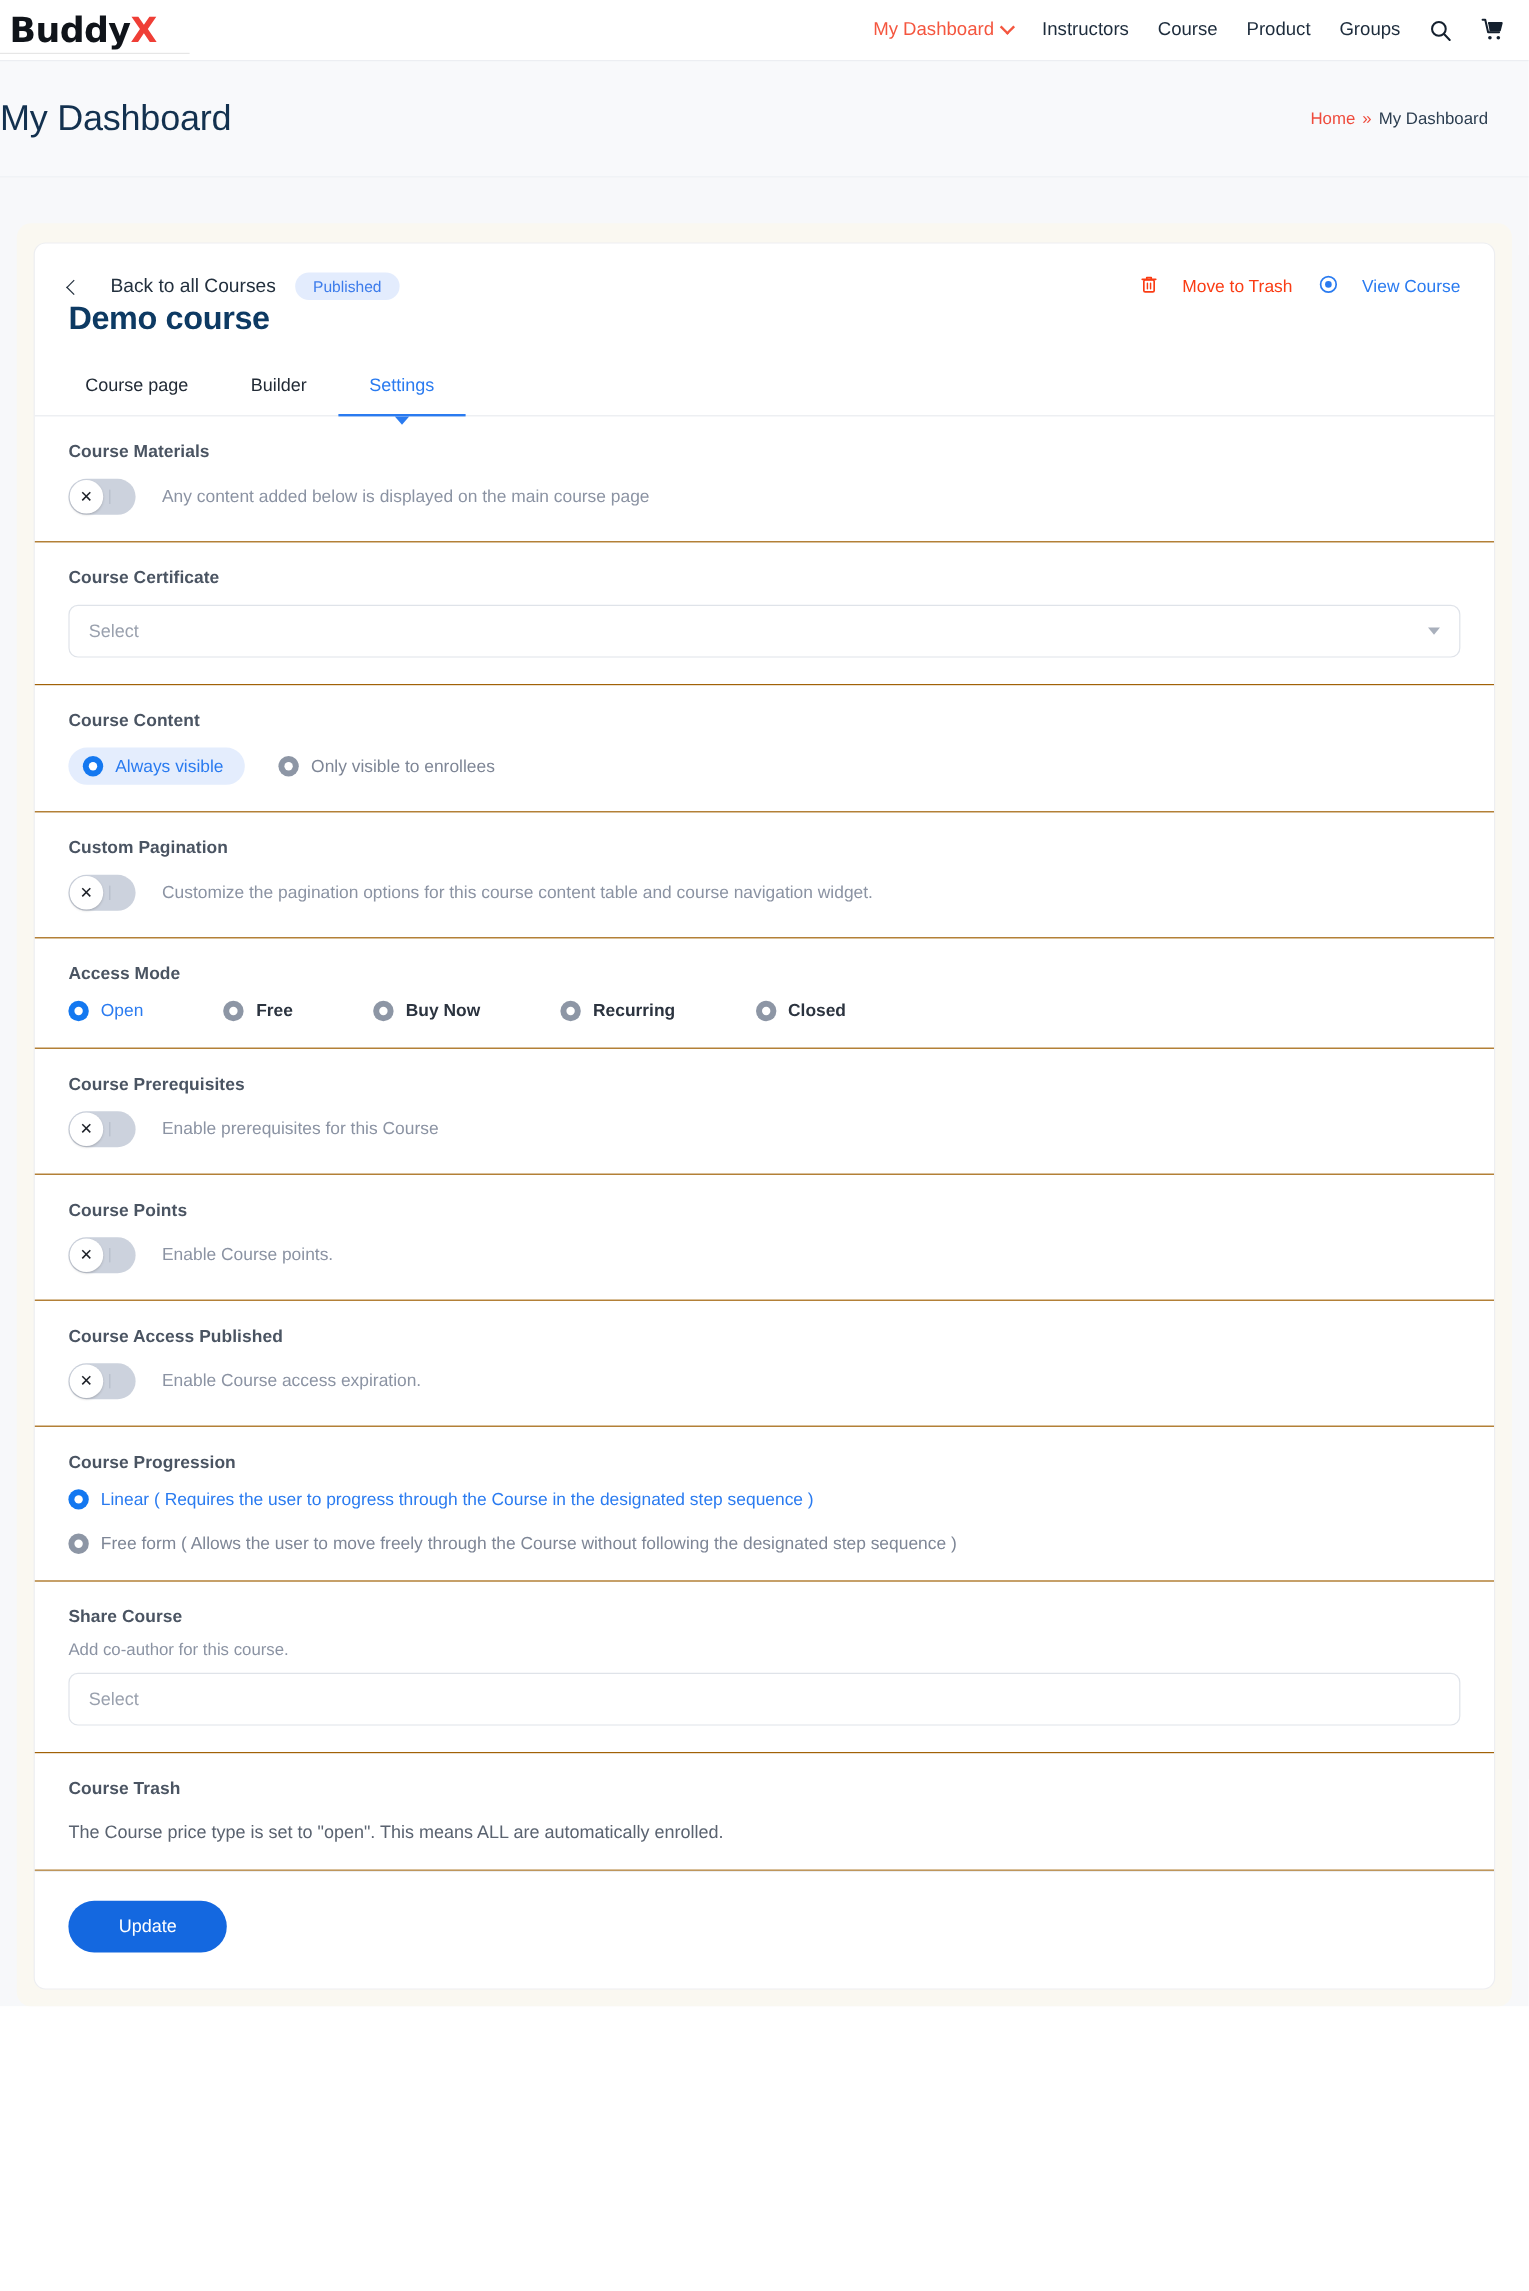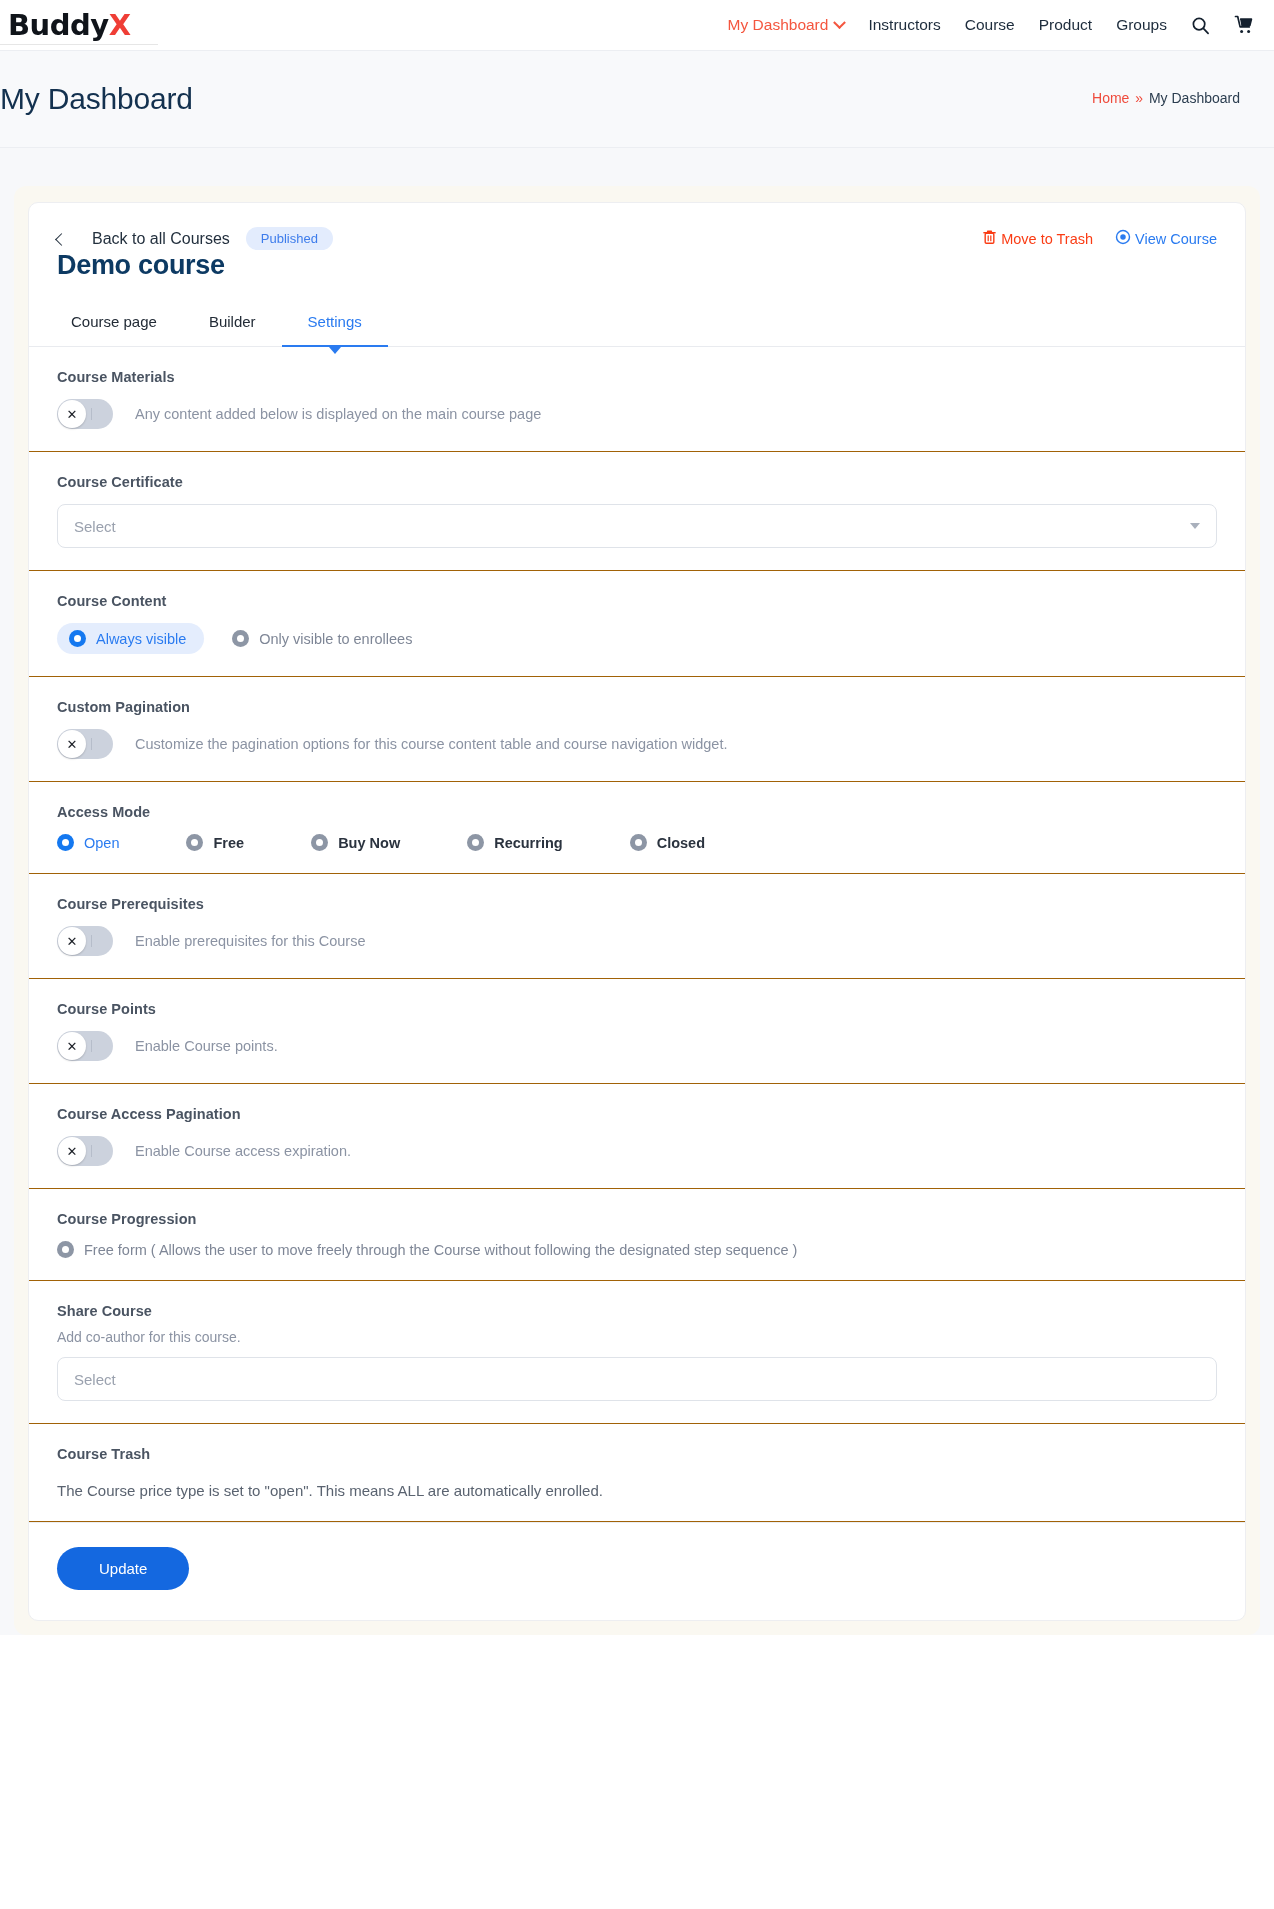--- a/index.html
+++ b/index.html
@@ -134,21 +134,21 @@
   }
   .head-actions {
     margin-left: auto;
     display: flex;
     align-items: center;
     gap: 22px;
   }
   .act {
     display: flex;
     align-items: center;
-    gap: 4px;
+    gap: 20px;
     font-size: 14.5px;
     cursor: pointer;
   }
   .act.trash { color: #fa3c14; }
   .act.view { color: #2a7bf0; }
   .course-name {
     margin-top: 0;
     font-size: 27px;
     font-weight: 700;
     color: #0d3a63;
@@ -518,32 +518,36 @@
       <div class="row">
         <div class="toggle">
           <div class="knob">✕</div>
           <div class="bar"></div>
         </div>
         <div class="help">Enable Course points.</div>
       </div>
     </div>
 
     <div class="section">
-      <div class="sec-title">Course Access Pagination</div>
+      <div class="sec-title">Course Access Published</div>
       <div class="row">
         <div class="toggle">
           <div class="knob">✕</div>
           <div class="bar"></div>
         </div>
         <div class="help">Enable Course access expiration.</div>
       </div>
     </div>
 
     <div class="section prog">
       <div class="sec-title">Course Progression</div>
+      <div class="radio on">
+        <span class="dot"></span>
+        <span class="label">Linear ( Requires the user to progress through the Course in the designated step sequence )</span>
+      </div>
       <div class="radio">
         <span class="dot"></span>
         <span class="label">Free form ( Allows the user to move freely through the Course without following the designated step sequence )</span>
       </div>
     </div>
 
     <div class="section">
       <div class="sec-title">Share Course</div>
       <div class="sub-note">Add co-author for this course.</div>
       <div class="select">

